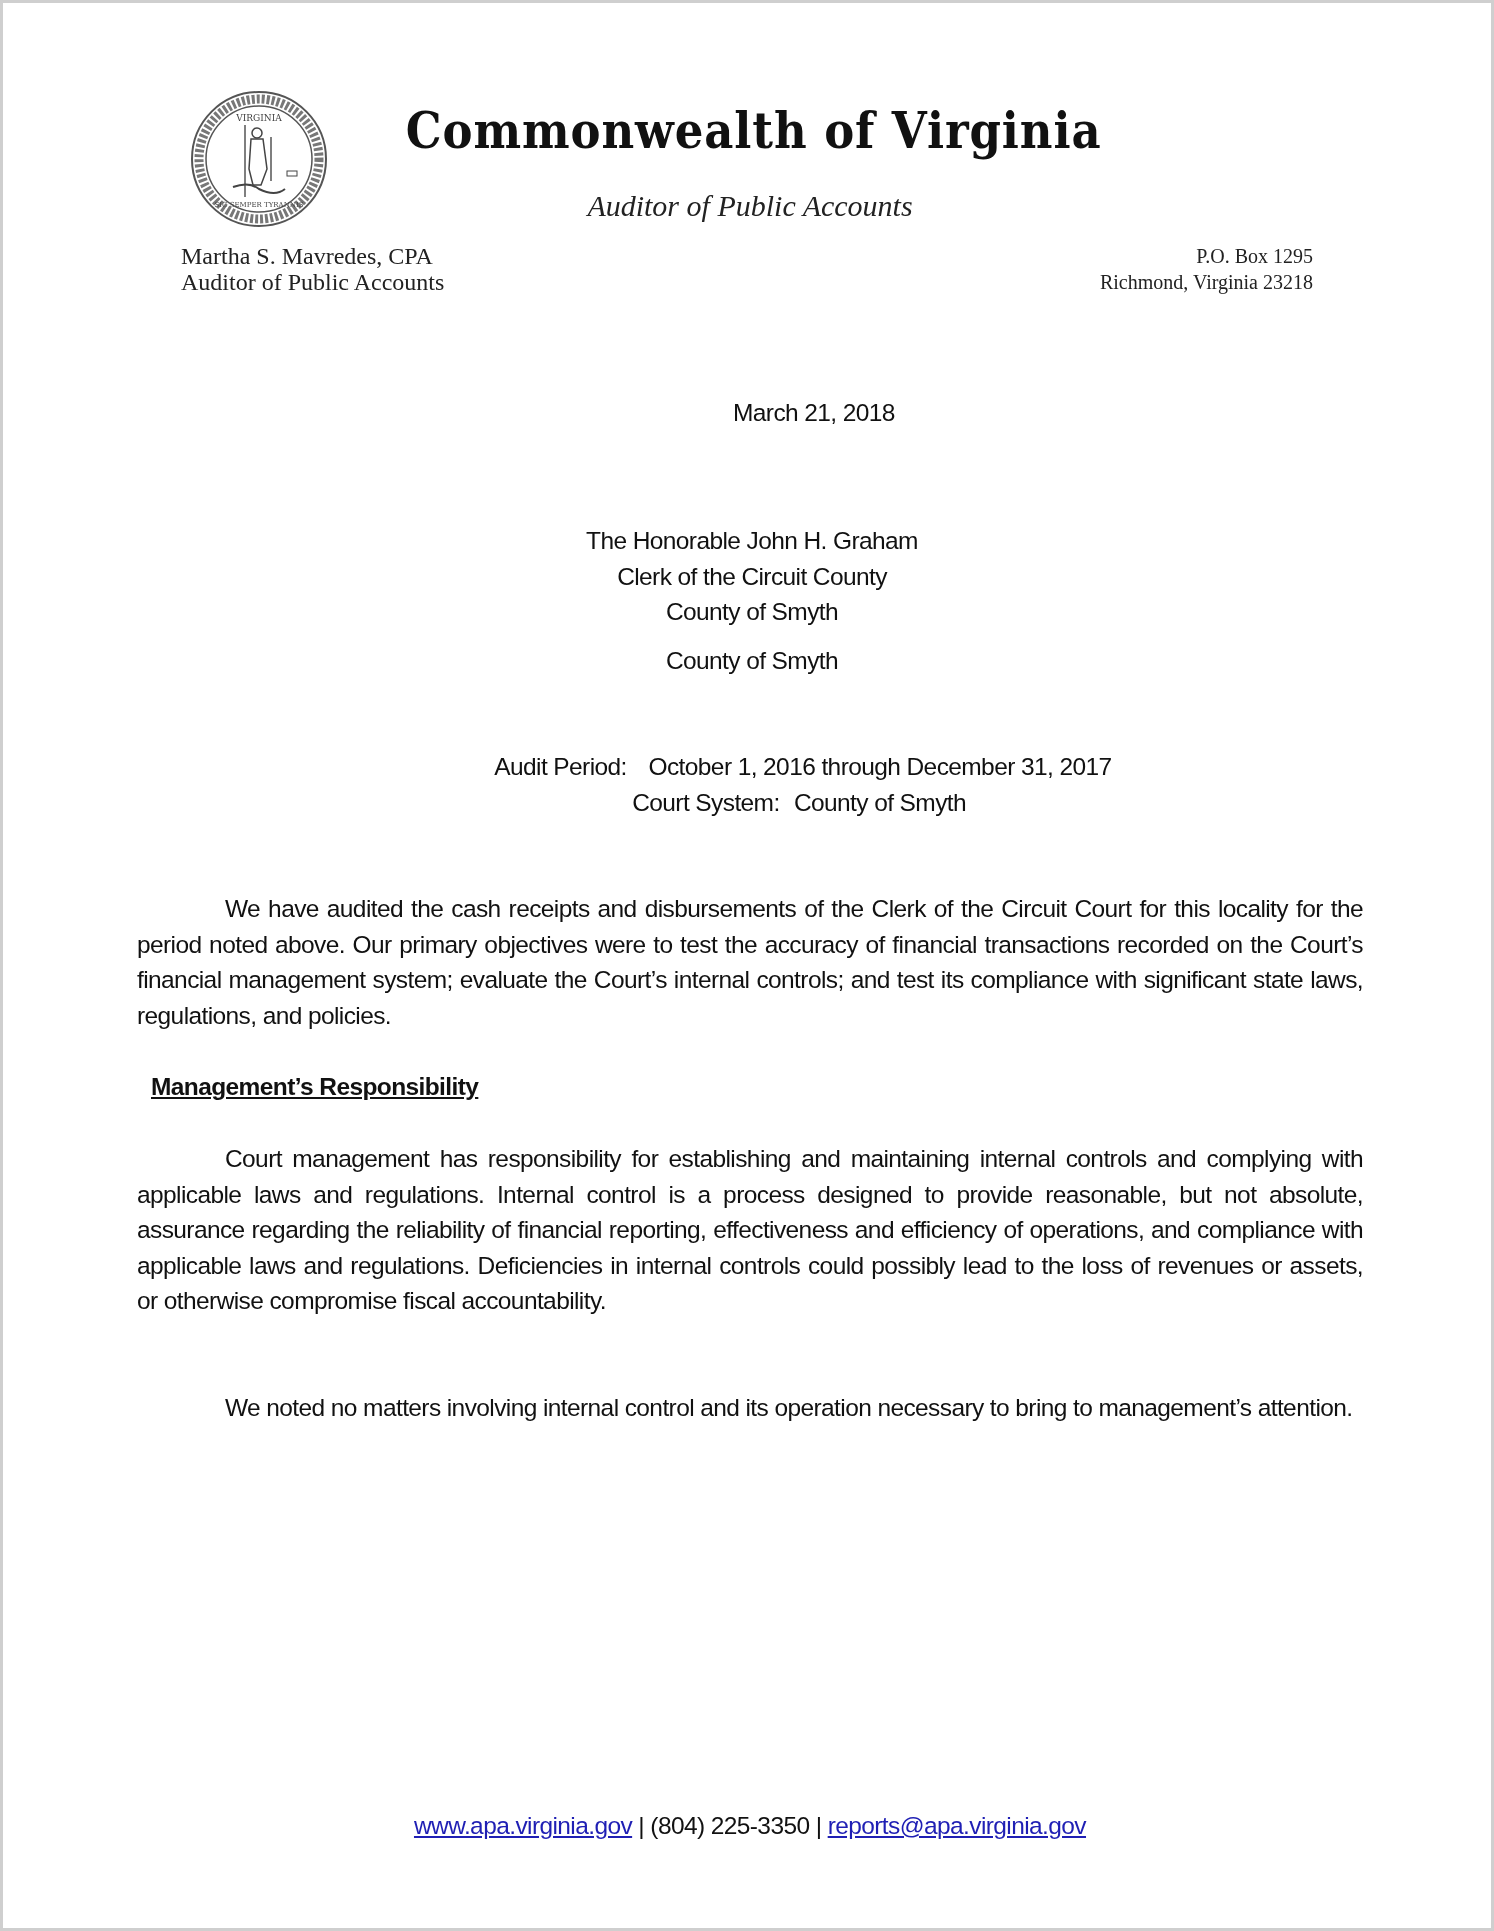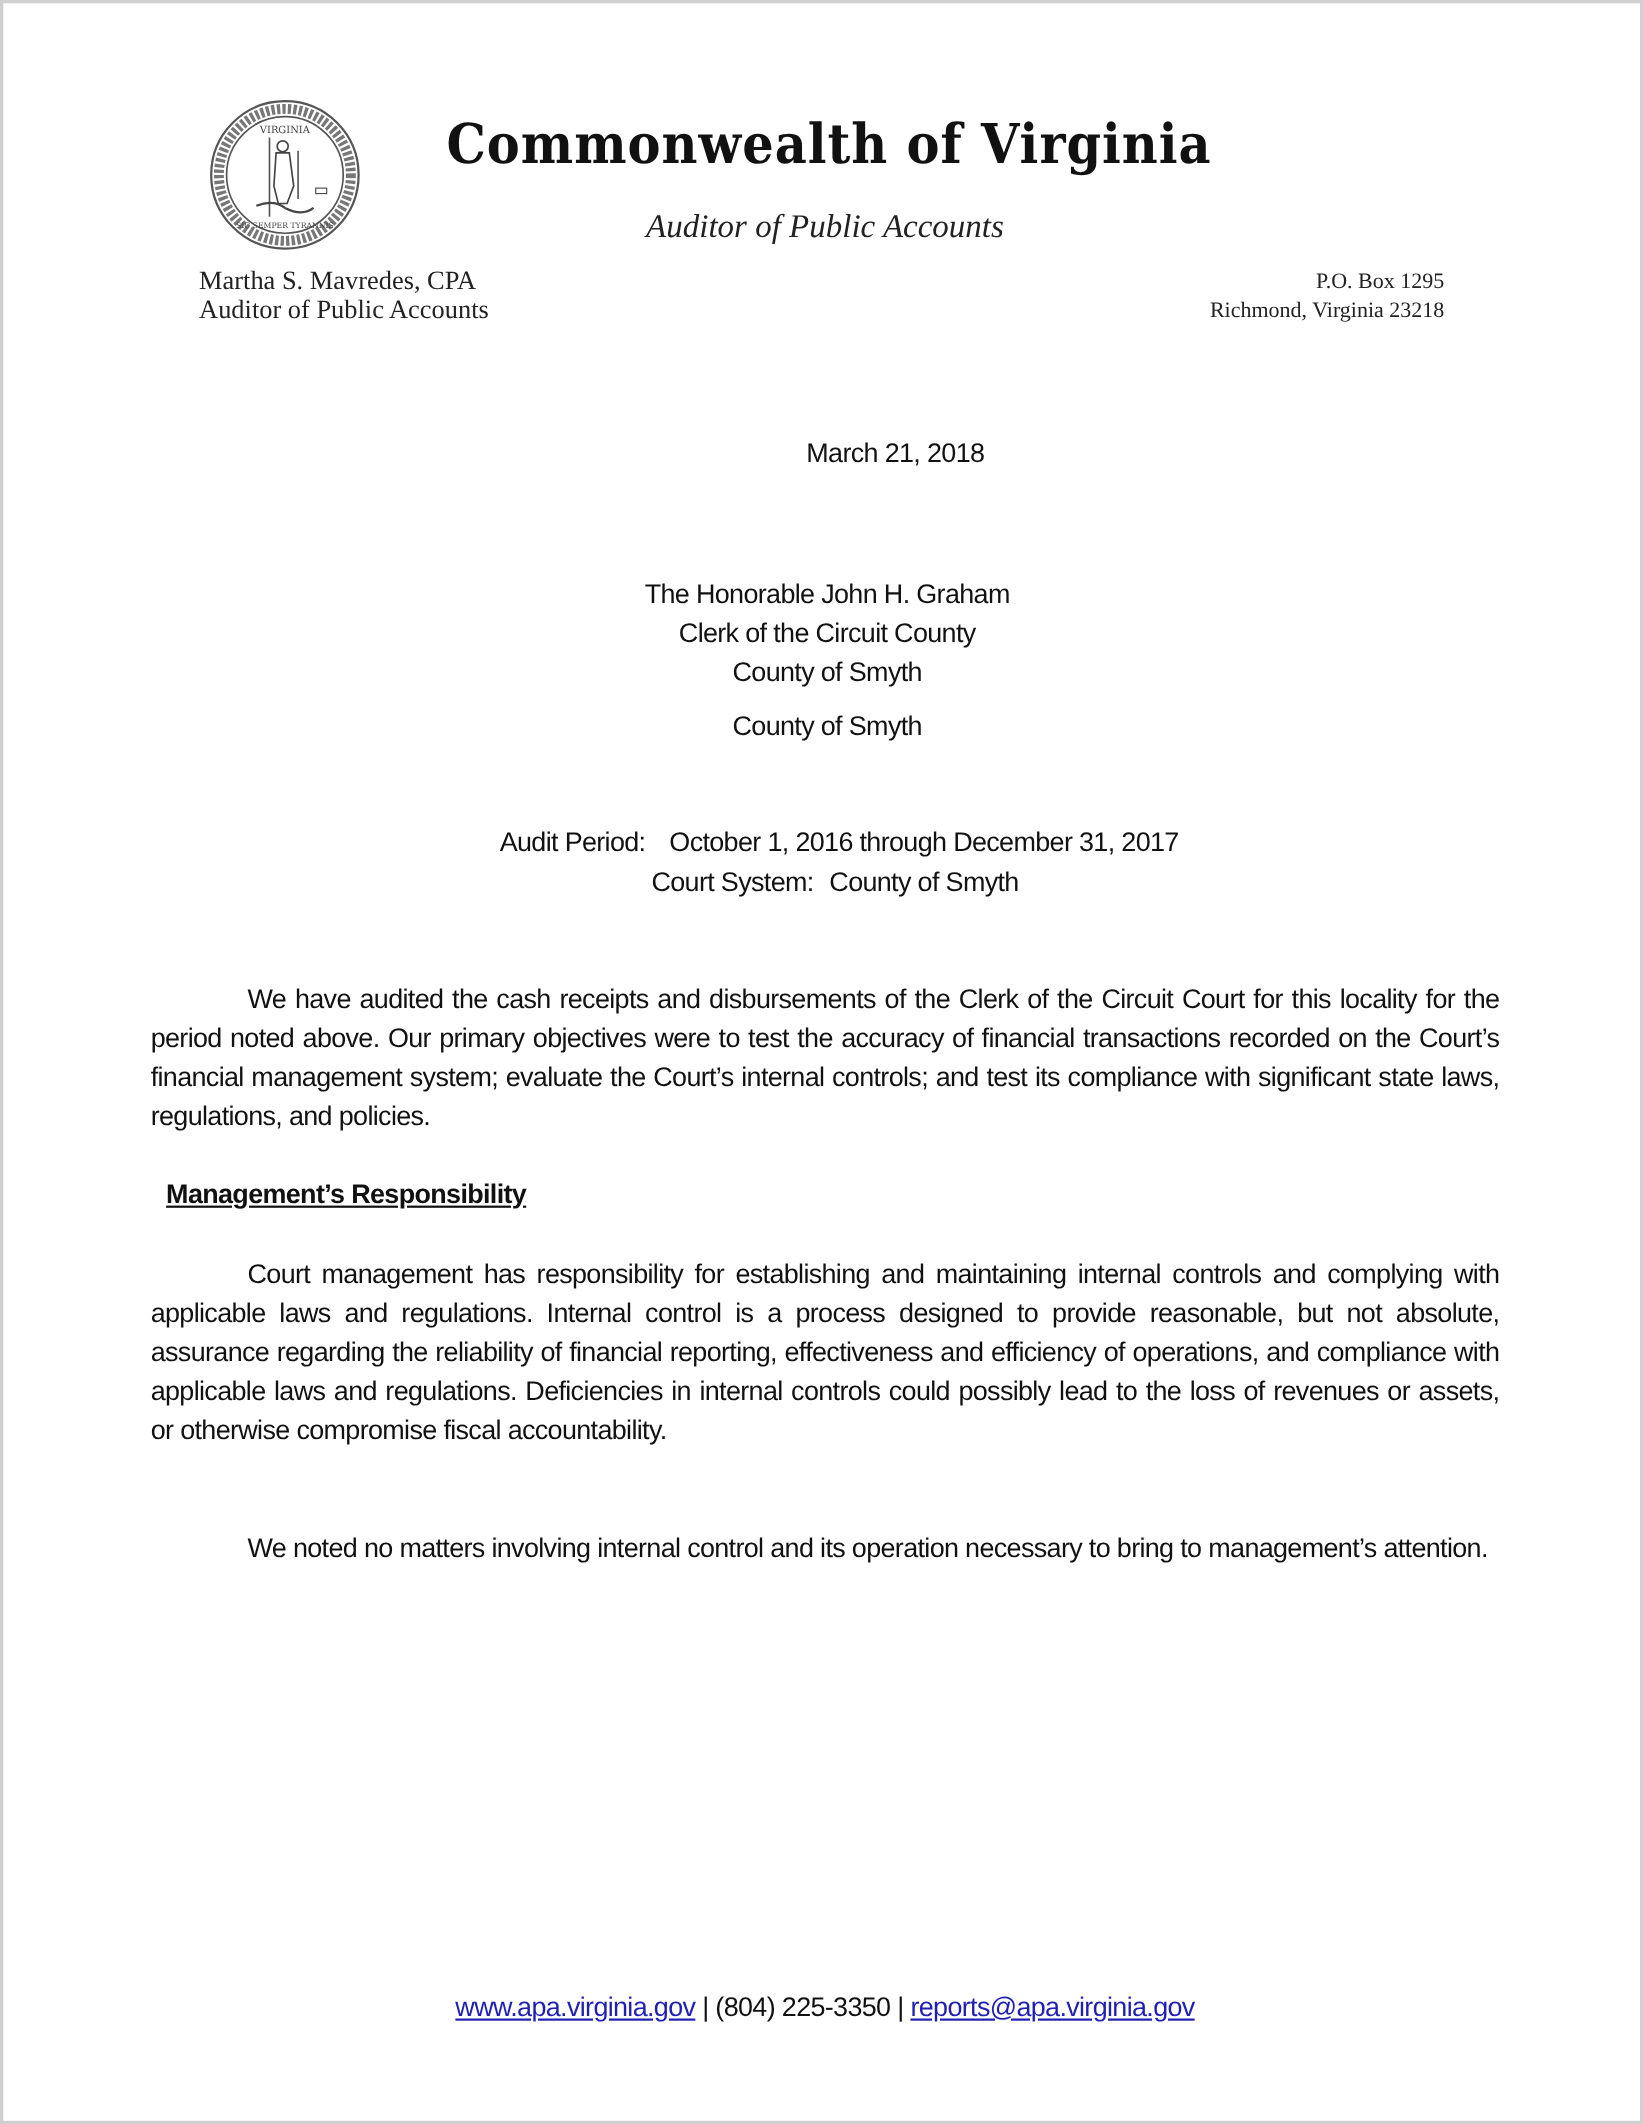--- a/index.html
+++ b/index.html
@@ -35,21 +35,21 @@
   }
   .date {
     position:absolute; left:730px; top:392px;
   }
   .addr {
     position:absolute; left:134px; width:1230px;
   }
   .addr div { white-space:nowrap; }
   .addr1 { top:500px;margin-top:20px; }
   .addr2 { top:640px; }
-  .addr3 { top:746px; }
+  .addr3 { top:746px;margin-left:40px; }
   .label-col { display:inline-block; width:176px; }
   .para {
     position:absolute; left:134px; width:1226px; text-align:justify;
     text-align-last:left;
   }
   .para1 { top:888px; }
   .heading {
     position:absolute; left:148px; top:1066px; font-weight:bold; text-decoration:underline;
   }
   .para2 { top:1138px; }

